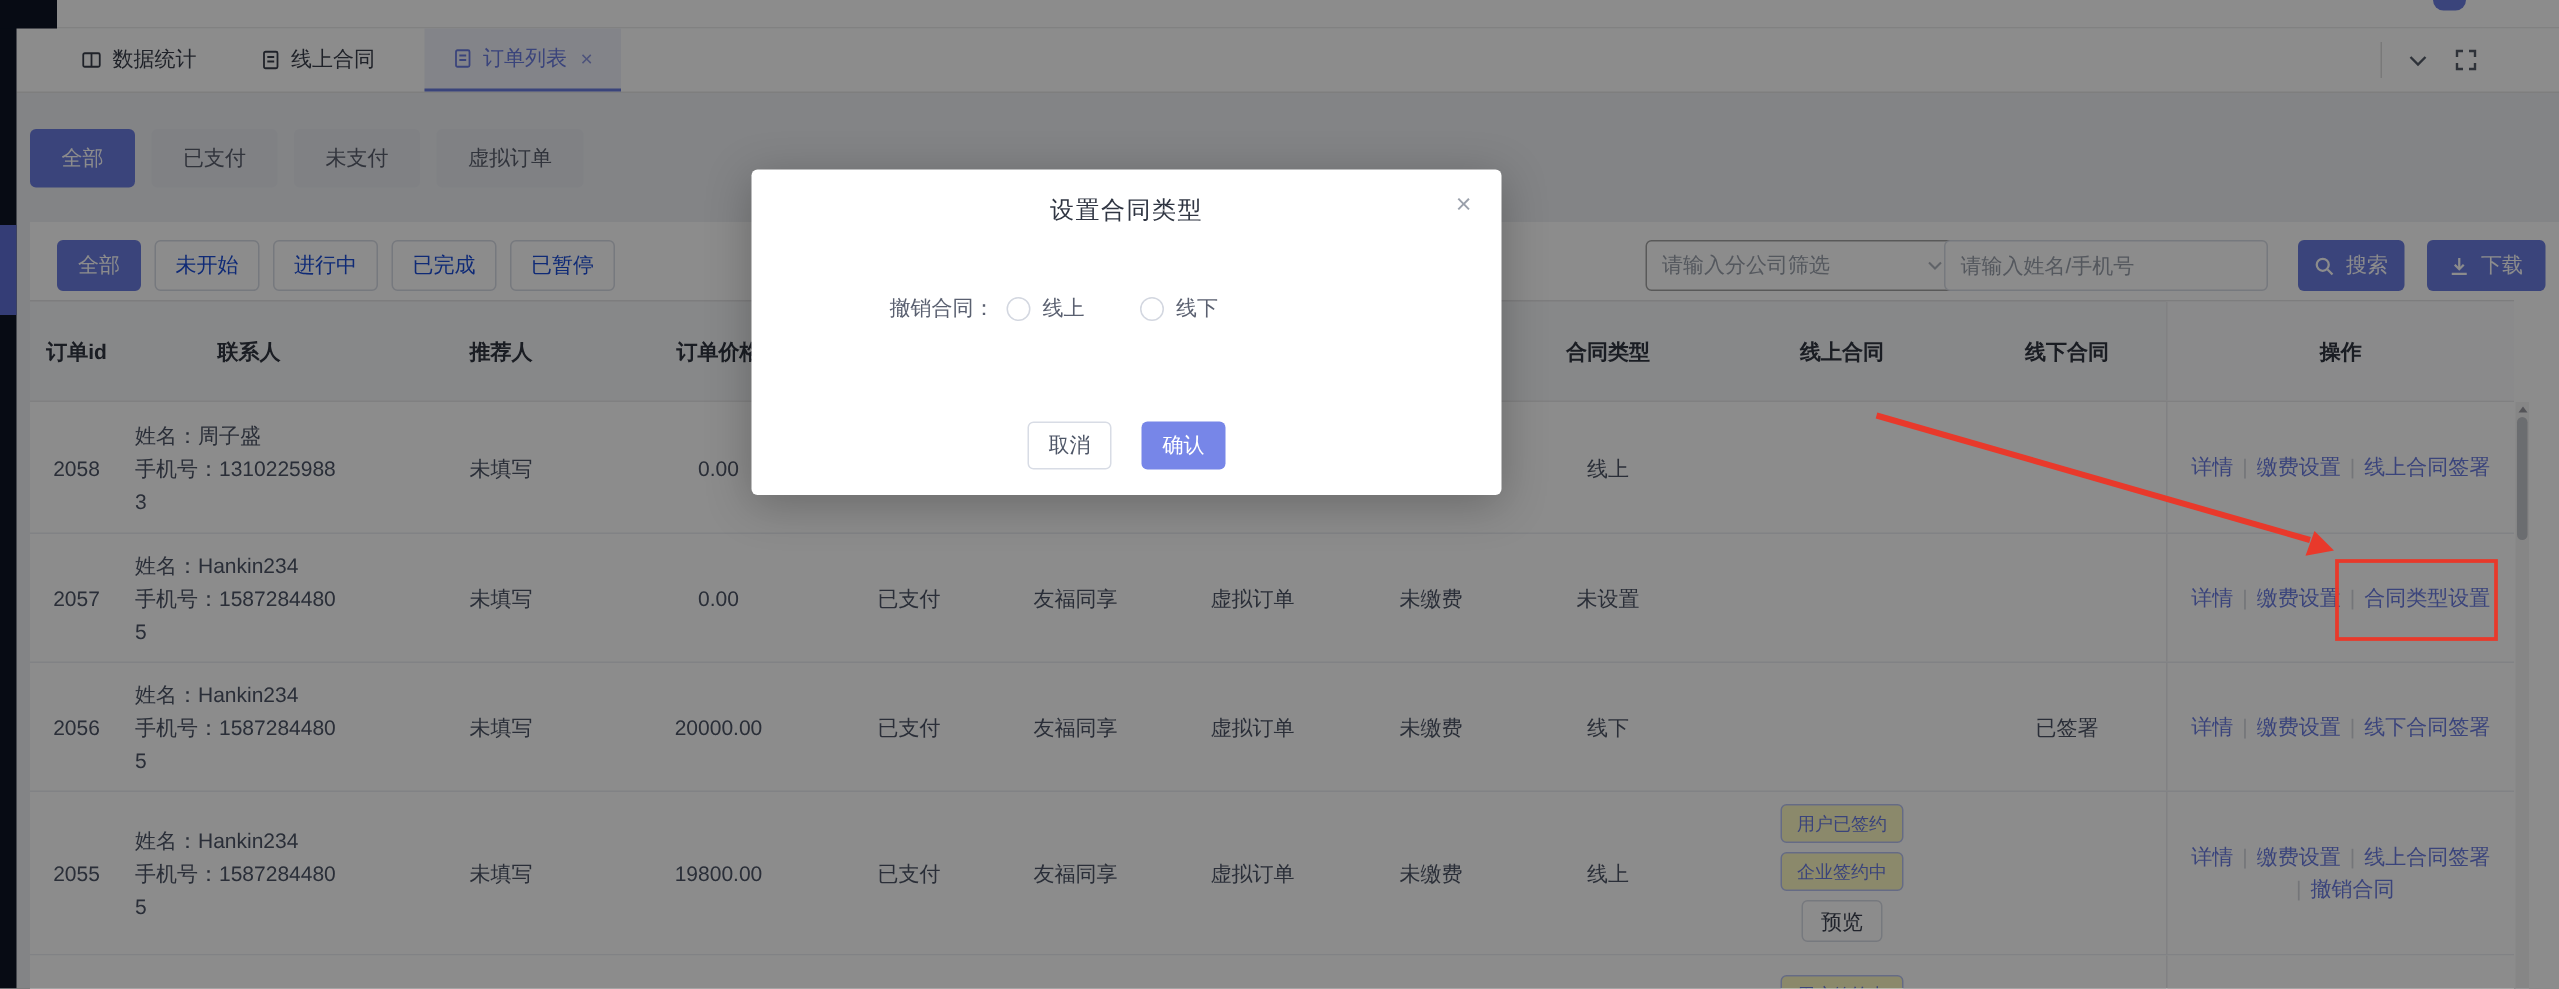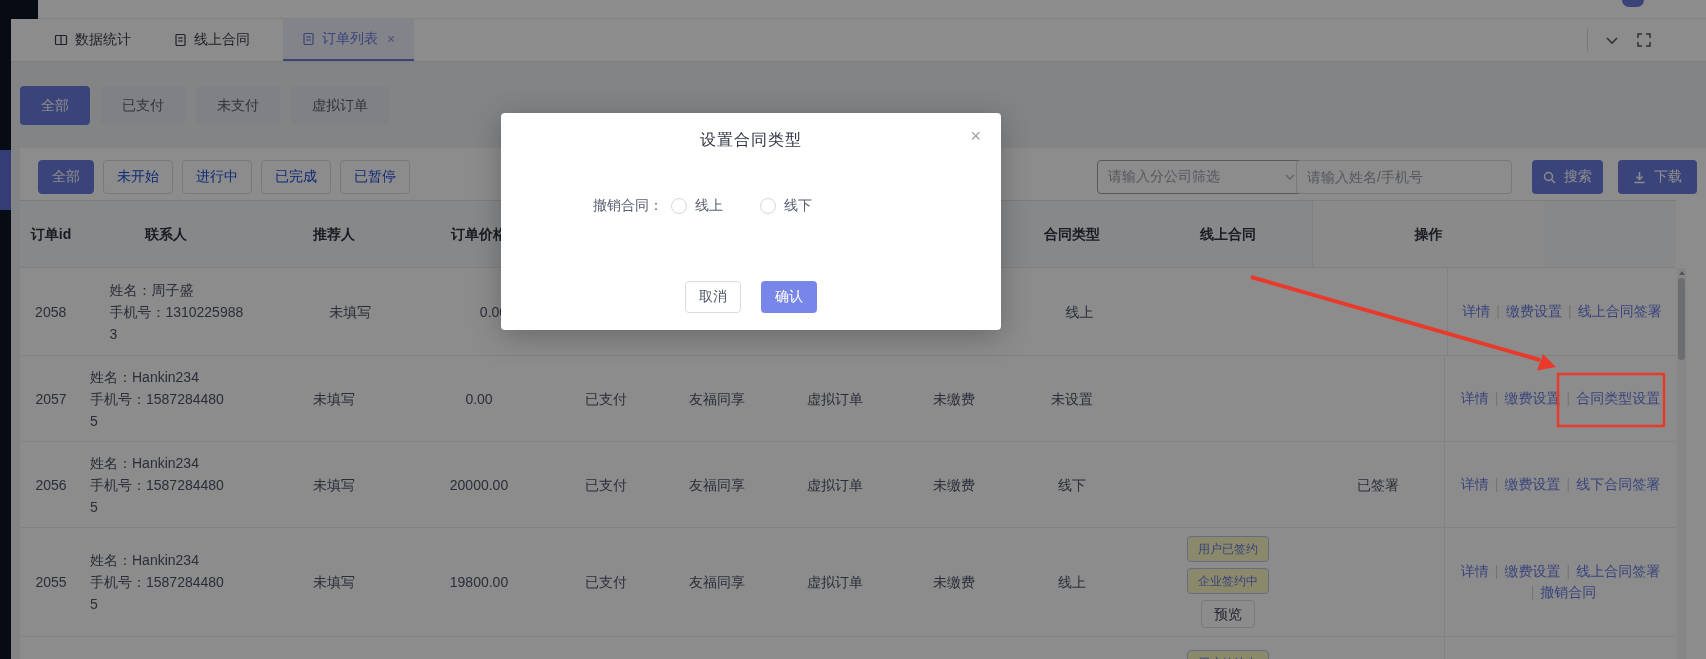--- a/index.html
+++ b/index.html
@@ -191,25 +191,26 @@
           <div class="th" style="width: 62px;">订单id</div>
           <div class="th" style="width: 168px;">联系人</div>
           <div class="th" style="width: 168px;">推荐人</div>
           <div class="th" style="width: 122px;">订单价格</div>
           <div class="th" style="width: 132px;"></div>
           <div class="th" style="width: 90px;"></div>
           <div class="th" style="width: 146px;"></div>
           <div class="th" style="width: 92px;"></div>
           <div class="th" style="width: 144px;">合同类型</div>
           <div class="th" style="width: 168px;">线上合同</div>
+          <div class="th" style="width: 132px;">线下合同</div>
           <div class="th op" style="width: 232px;">操作</div>
         </div>
         <div class="trow" style="height: 88px;">
           <div class="td " style="width: 62px;">2058</div>
-          <div class="td left" style="width: 168px; margin-left: 20px;">
+          <div class="td left" style="width: 168px;">
             <div class="contact">
               <div>姓名：周子盛</div>
               <div>手机号：1310225988</div>
               <div>3</div>
             </div>
           </div>
           <div class="td " style="width: 168px;">未填写</div>
           <div class="td " style="width: 122px;">0.00</div>
           <div class="td " style="width: 132px;"></div>
           <div class="td " style="width: 90px;"></div>

